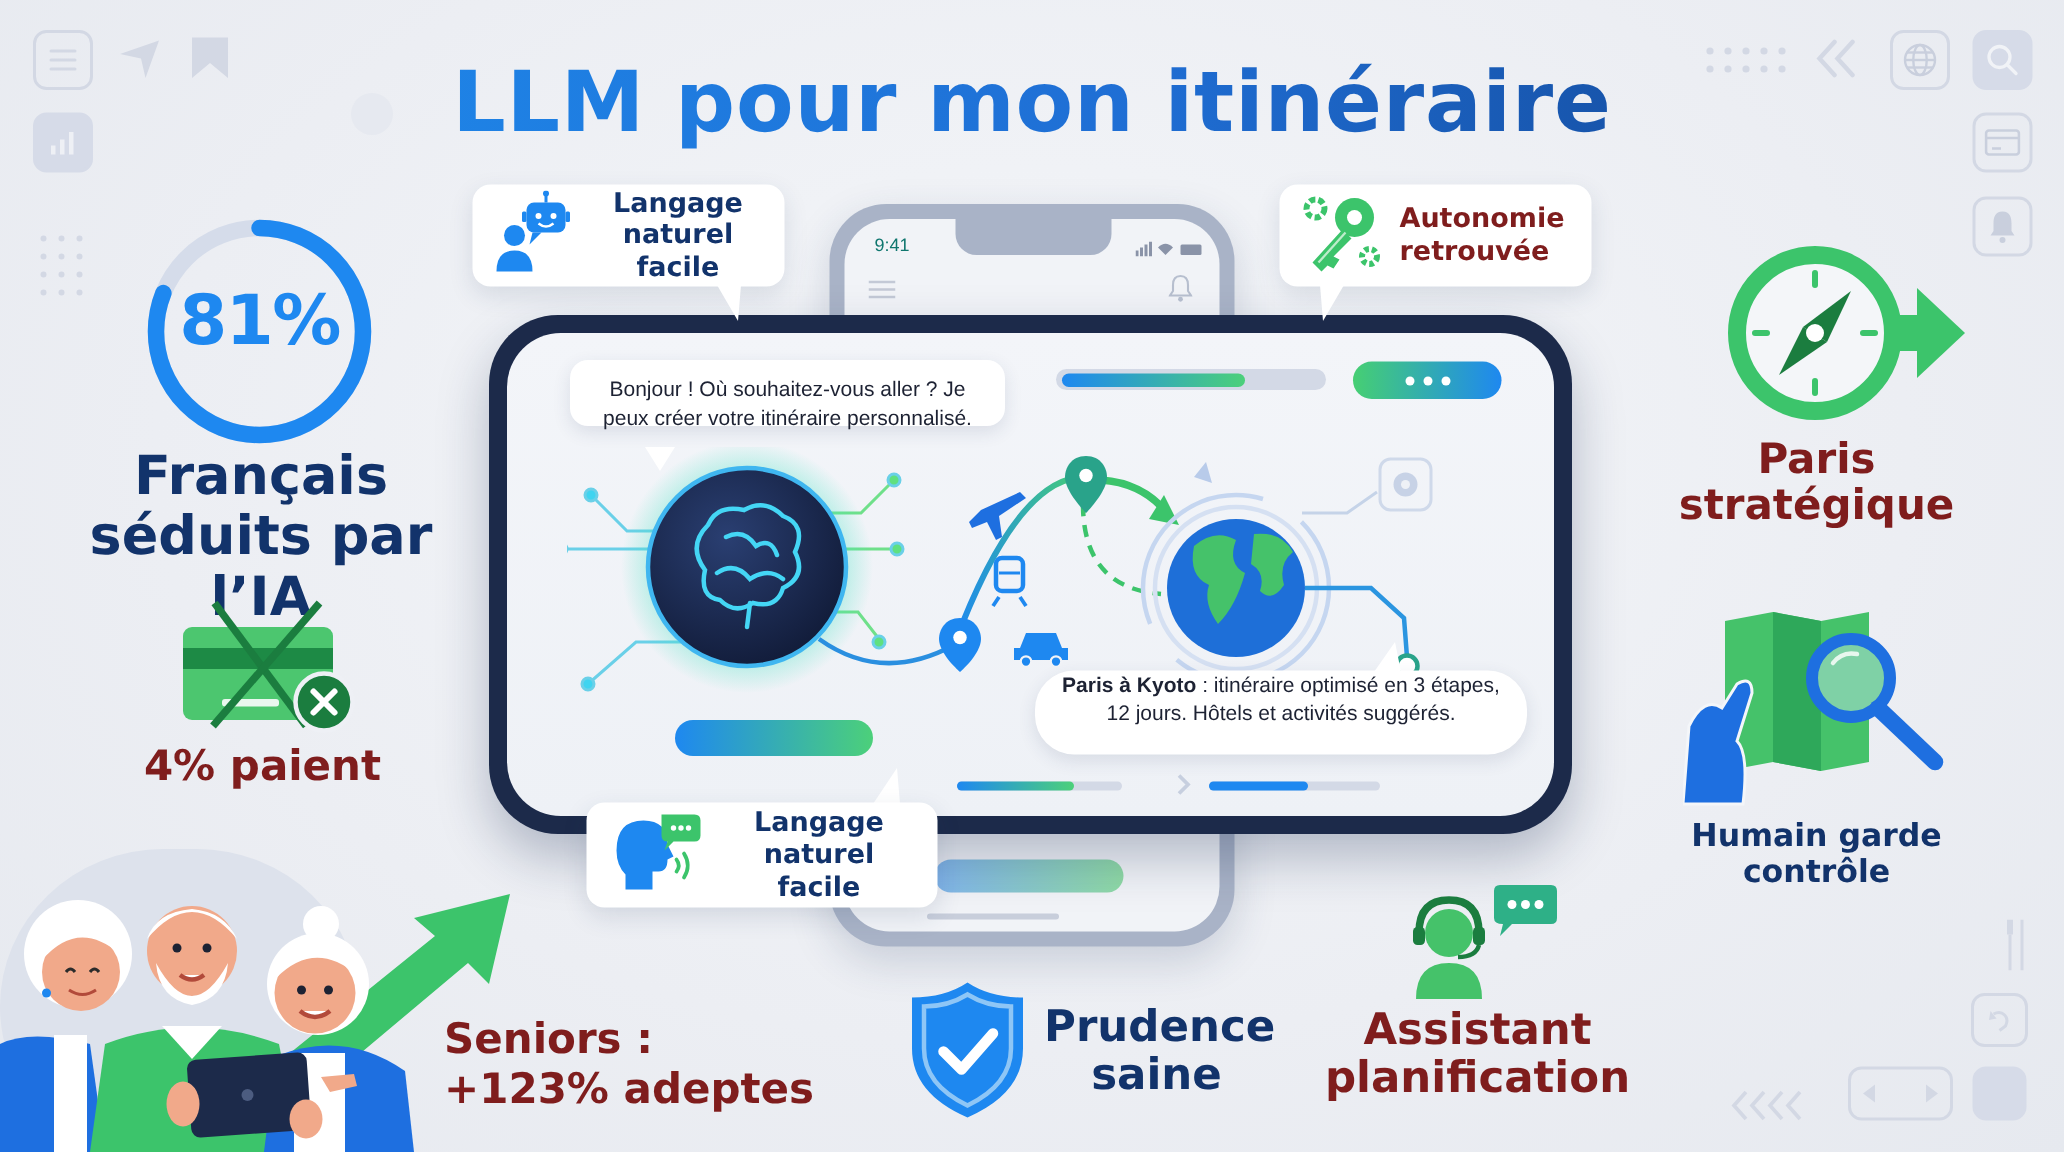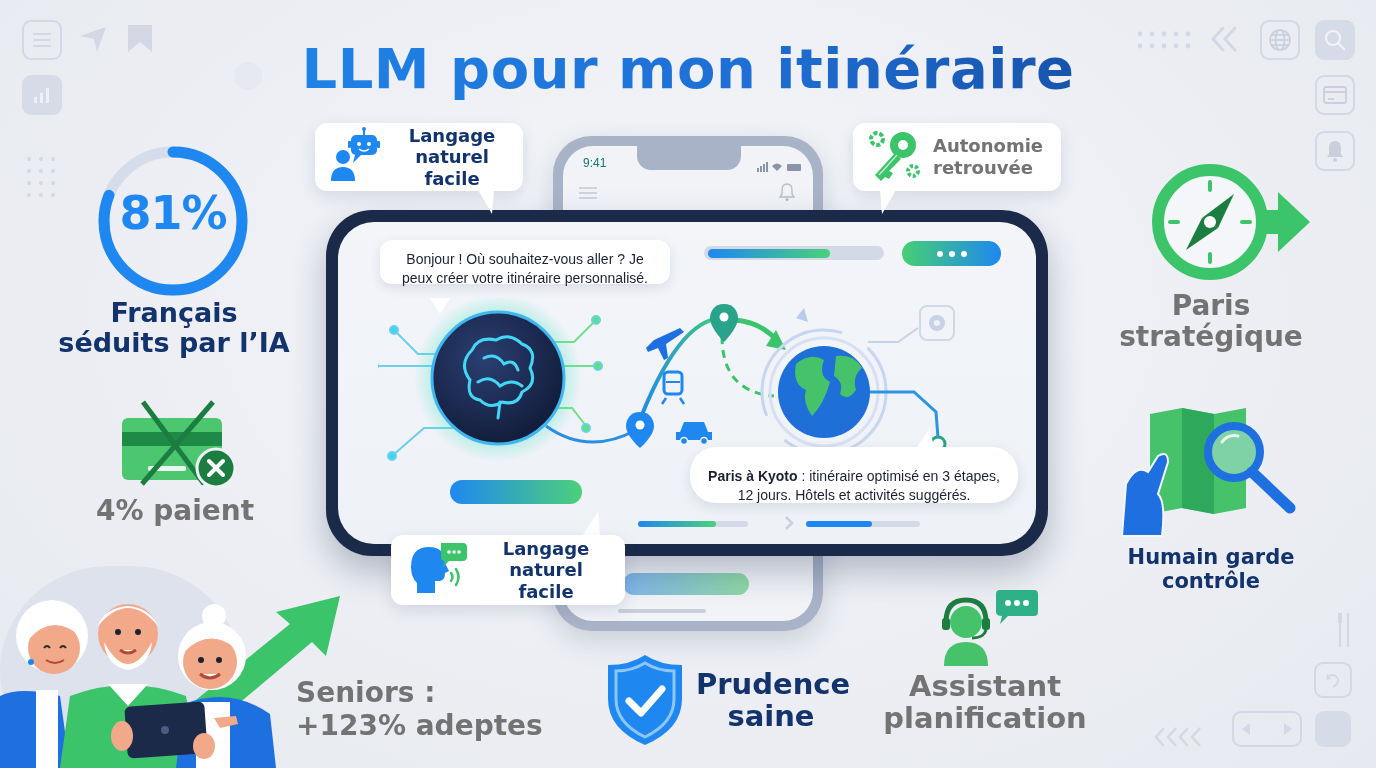--- a/index.html
+++ b/index.html
@@ -15,21 +15,21 @@
     .ghost-filled { background: #d6dbe8; border-color: #d6dbe8; }
     .title {
       position: absolute; left: 0; width: 1376px; top: 36px; text-align: center;
       font-size: 56px; font-weight: 700; letter-spacing: 0.5px;
       background: linear-gradient(90deg, #1e8ff0 0%, #1f6ed4 55%, #103d86 100%);
       -webkit-background-clip: text; background-clip: text; color: transparent;
       font-family: "DejaVu Sans", sans-serif;
     }
     .stat-label { position: absolute; text-align: center; font-weight: 700; font-family: "DejaVu Sans", sans-serif; line-height: 1.12; }
     .navy { color: #12336b; }
-    .green-t { color: #737373; }
+    .green-t { color: #7f1d1d; }
     .bubble {
       position: absolute; background: #fff; border-radius: 12px;
       box-shadow: 0 6px 16px rgba(40,60,100,0.13);
       display: flex; align-items: center; gap: 10px; padding: 0 14px;
     }
     .bubble-text { font-family: "DejaVu Sans", sans-serif; font-weight: 700; font-size: 18px; line-height: 1.2; text-align: center; }
     .tail { position: absolute; width: 0; height: 0; }
     
     .phone-back {
       position: absolute; left: 553px; top: 136px; width: 270px; height: 495px;
@@ -197,21 +197,21 @@
 
 <div class="title">LLM pour mon itinéraire</div>
 
 <div class="abs" style="left:94px;top:142px;">
   <svg width="158" height="158" viewBox="0 0 158 158">
     <circle cx="79" cy="79" r="69" stroke="#d5dcea" stroke-width="11" fill="none"></circle>
     <circle cx="79" cy="79" r="69" stroke="#1e88f0" stroke-width="11" fill="none" stroke-linecap="round" stroke-dasharray="351 434" transform="rotate(-90 79 79)"></circle>
   </svg>
 </div>
 <div class="abs" style="left:94px;top:186px;width:158px;text-align:center;font-size:46px;font-weight:700;color:#1e88f0;font-family:'DejaVu Sans',sans-serif;letter-spacing:-1px;">81%</div>
-<div class="stat-label navy" style="left:40px;top:298px;width:268px;font-size:27px;">
+<div class="stat-label navy" style="left:40px;top:298px;width:268px;font-size:36px;">
   <div>Français</div>
   <div>séduits par l’IA</div>
 </div>
 
 <div class="abs" style="left:118px;top:398px;">
   <svg width="124" height="92" viewBox="0 0 124 92">
     <rect x="4" y="20" width="100" height="62" rx="6" fill="#4cc66f"></rect>
     <rect x="4" y="34" width="100" height="14" fill="#1d8a45"></rect>
     <rect x="30" y="68" width="38" height="5" rx="2" fill="#e9f7ee"></rect>
     <line x1="25" y1="4" x2="86" y2="86" stroke="#1b7d3f" stroke-width="5"></line>
@@ -396,21 +396,21 @@
         <polyline points="492,94 536,94 558,114 560,140" stroke="#2b95e0" stroke-width="3" fill="none"></polyline>
         <circle cx="560" cy="146" r="7" fill="#fff" stroke="#29a38a" stroke-width="3"></circle>
 
         <polyline points="490,44 520,44 540,30" stroke="#c5d3e8" stroke-width="2" fill="none"></polyline>
         <rect x="542" y="8" width="34" height="34" rx="7" fill="none" stroke="#cfd9ea" stroke-width="2"></rect>
         <circle cx="559" cy="25" r="8" fill="#c7d2e6"></circle>
           <circle cx="559" cy="25" r="3" fill="#eef1f6"></circle>
       </svg>
     </div>
 
-    <div class="chat" style="left:352px;top:225px;width:328px;height:56px;padding:20px 10px;border-radius:26px;">
+    <div class="chat" style="left:352px;top:225px;width:328px;height:56px;padding:0 10px;border-radius:26px;">
       <b>Paris à Kyoto</b><span> : itinéraire optimisé en 3 étapes, 12 jours. Hôtels et activités suggérés.</span>
     </div>
     <div class="tail" style="left:578px;top:206px;border-left:14px solid transparent;border-right:4px solid transparent;border-bottom:20px solid #fff;"></div>
 
     <div class="bar" style="left:112px;top:258px;width:132px;height:24px;border-radius:12px;background:linear-gradient(90deg,#1e88f0,#4cd07a);"></div>
 
     <div class="bar" style="left:300px;top:299px;width:110px;height:6px;background:#d3d9e6;"></div>
     <div class="bar" style="left:300px;top:299px;width:78px;height:6px;background:linear-gradient(90deg,#1e88f0,#4cd07a);"></div>
     <div class="abs" style="left:446px;top:294px;">
       <svg width="10" height="14" viewBox="0 0 10 14">

